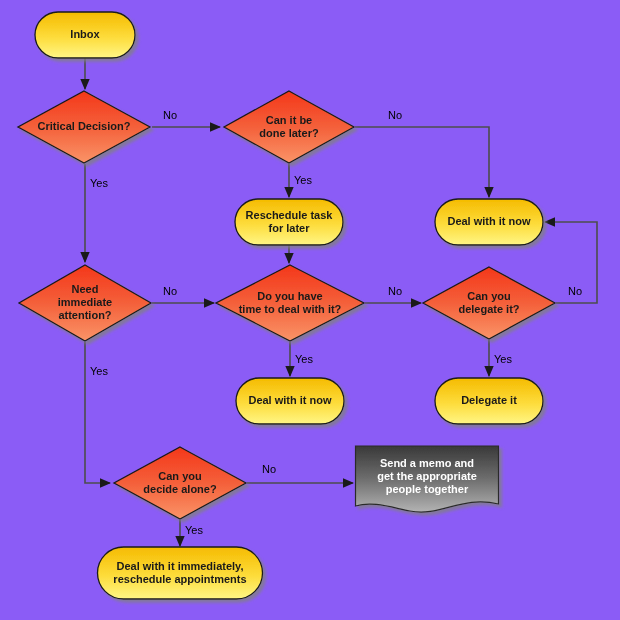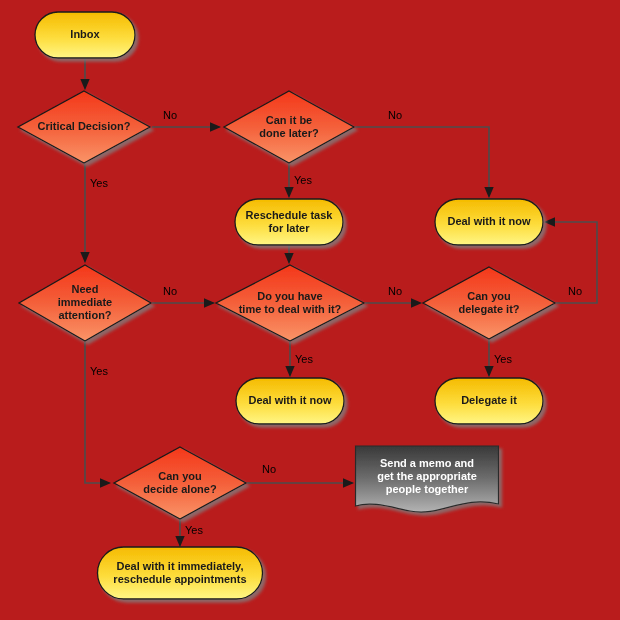--- a/index.html
+++ b/index.html
@@ -11,21 +11,21 @@
   body {
     width: 620px;
     height: 620px;
     font-family: "Liberation Sans", sans-serif;
     overflow: hidden;
   }
   #chart-root {
     position: relative;
     width: 620px;
     height: 620px;
-    background: #b91c1c;
+    background: #8b5cf6;
   }
   svg#flow-svg {
     display: block;
     width: 620px;
     height: 620px;
   }
   .node-label {
     font-family: "Liberation Sans", sans-serif;
     font-weight: bold;
     font-size: 11px;

